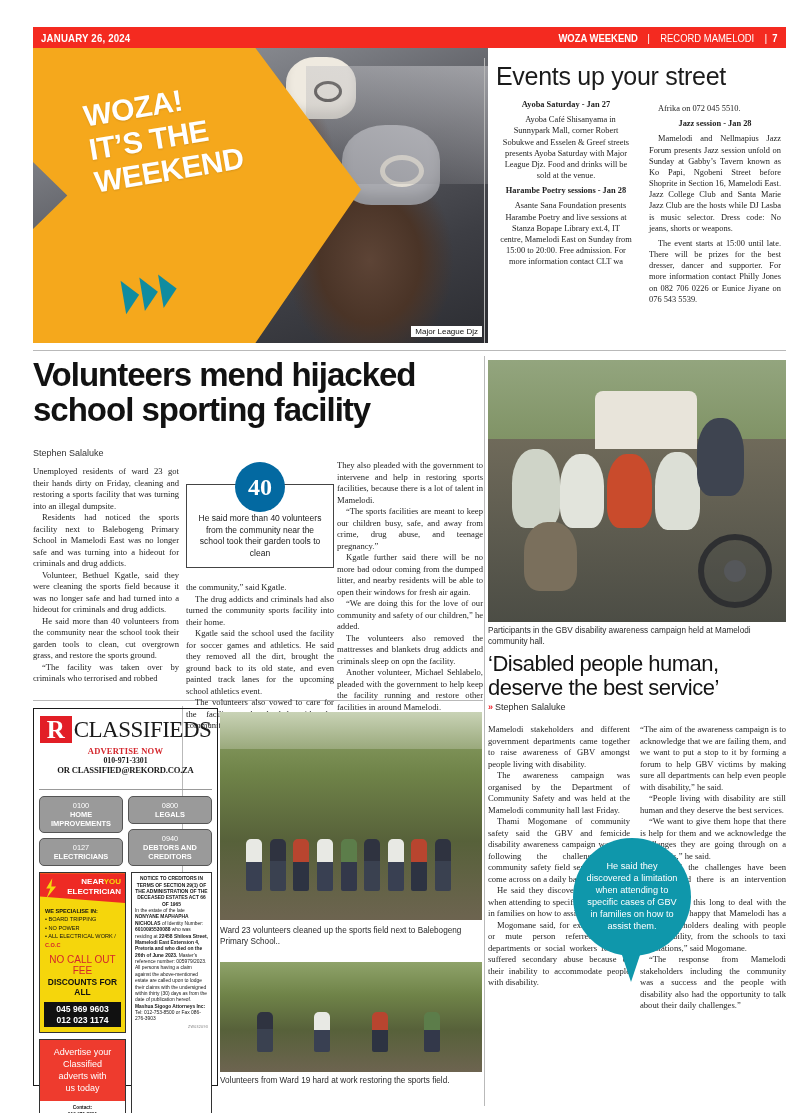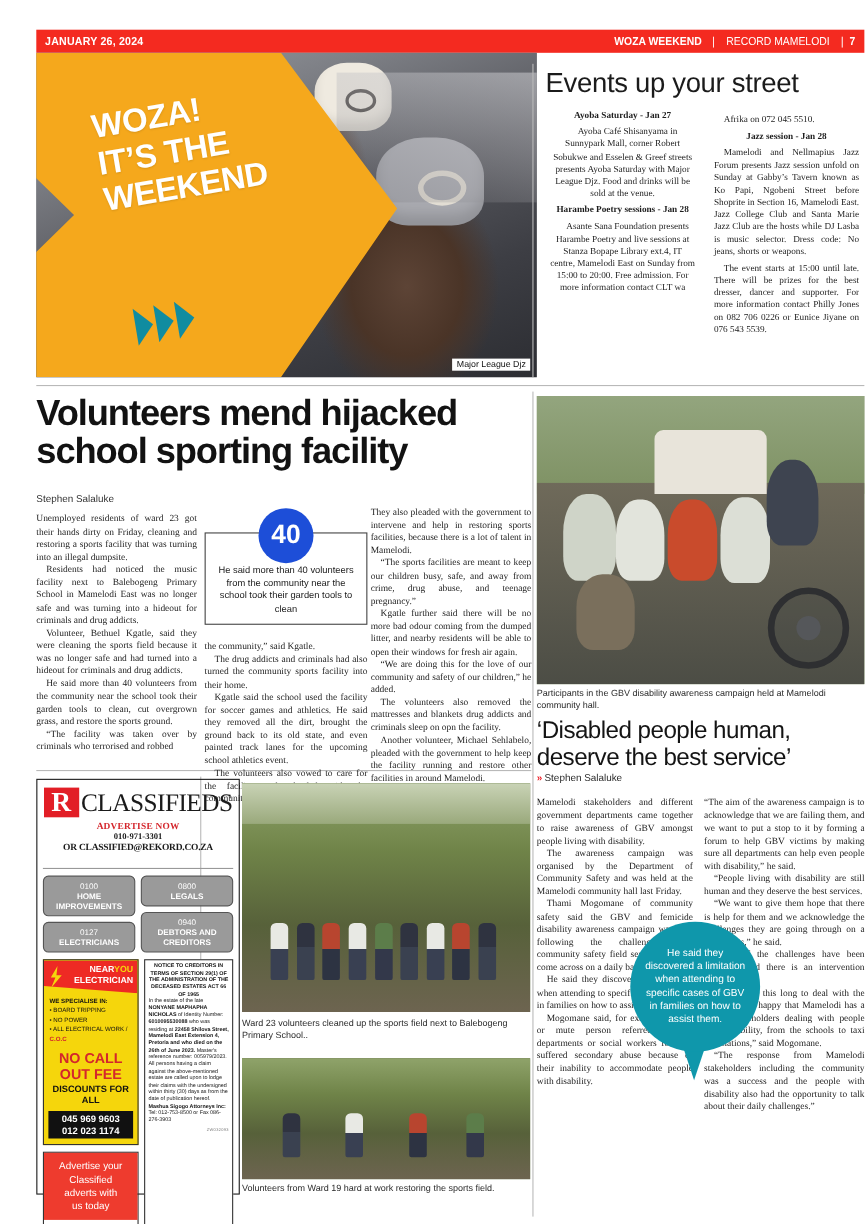--- a/index.html
+++ b/index.html
@@ -127,22 +127,22 @@
   .col { position: absolute; font-size: 8.6px; line-height: 1.34; color: #1d1d1d; text-align: justify; }
   .col p { text-indent: 9px; margin: 0; }
   .col p.first { text-indent: 0; }
 
   
   .pull {
     position: absolute; left: 186px; top: 462px; width: 148px;
   }
   .pull-num {
     position: absolute; left: 50%; top: 0; transform: translateX(-50%);
-    width: 50px; height: 50px; border-radius: 50%; background: #1d4ed8; color: #fff;
-    font-family: Liberation Sans, sans-serif; font-weight: bold; font-size: 24px;
+    width: 50px; height: 50px; border-radius: 50%; background: #0369a1; color: #fff;
+    font-family: Liberation Serif, serif; font-weight: bold; font-size: 24px;
     display: flex; align-items: center; justify-content: center; z-index: 2;
   }
   .pull-box {
     position: absolute; left: 0; top: 22px; width: 148px;
     border: 1px solid #444; padding: 28px 6px 7px;
     font-family: "Liberation Sans", sans-serif; font-size: 8.5px; line-height: 1.38;
     text-align: center; color: #1a1a1a;
   }
 
   
@@ -247,21 +247,21 @@
     clip-path: polygon(58% 0, 20% 52%, 46% 52%, 22% 100%, 82% 42%, 52% 42%);
   }
   .elec-body {
     font-family: "Liberation Sans", sans-serif; color: #111; font-size: 5.6px;
     padding: 4px 5px 0; line-height: 1.5;
   }
   .elec-body .hdr { font-weight: bold; }
   .elec-body .red { color: #d4262c; font-weight: bold; }
   .elec-mid {
     text-align: center; color: #d4262c; font-family: "Liberation Sans", sans-serif;
-    font-weight: bold; font-size: 13px; margin-top: 5px;
+    font-weight: normal; font-size: 10px; margin-top: 5px;
   }
   .elec-disc {
     text-align:center; color:#111; font-family:"Liberation Sans", sans-serif;
     font-weight:bold; font-size: 8.4px; margin-top: 1px;
   }
   .elec-nums {
     background: #111; color: #fff; text-align: center; margin: 5px 4px 0;
     font-family: "Liberation Sans", sans-serif; font-weight: bold;
     font-size: 8.6px; line-height: 1.25; padding: 2px 0;
   }
@@ -377,21 +377,21 @@
   <div class="rule" style="left:182px; top:706px; width:1px; height:380px;"></div>
 
   <div class="headline">
     <div>Volunteers mend hijacked</div>
     <div>school sporting facility</div>
   </div>
   <div class="byline">Stephen Salaluke</div>
 
   <div class="col" style="left:33px; top:466px; width:146px;">
     <p class="first">Unemployed residents of ward 23 got their hands dirty on Friday, cleaning and restoring a sports facility that was turning into an illegal dumpsite.</p>
-    <p>Residents had noticed the music facility next to Balebogeng Primary School in Mamelodi East was no longer safe and was turning into a hideout for criminals and drug addicts.</p>
+    <p>Residents had noticed the sports facility next to Balebogeng Primary School in Mamelodi East was no longer safe and was turning into a hideout for criminals and drug addicts.</p>
     <p>Volunteer, Bethuel Kgatle, said they were cleaning the sports field because it was no longer safe and had turned into a hideout for criminals and drug addicts.</p>
     <p>He said more than 40 volunteers from the community near the school took their garden tools to clean, cut overgrown grass, and restore the sports ground.</p>
     <p>“The facility was taken over by criminals who terrorised and robbed</p>
   </div>
 
   <div class="pull">
     <div class="pull-num">40</div>
     <div class="pull-box">He said more than 40 volunteers from the community near the school took their garden tools to clean</div>
   </div>
 

